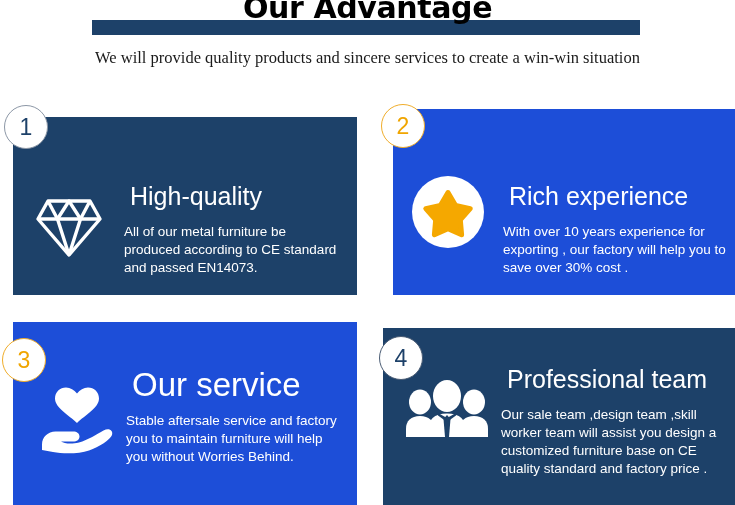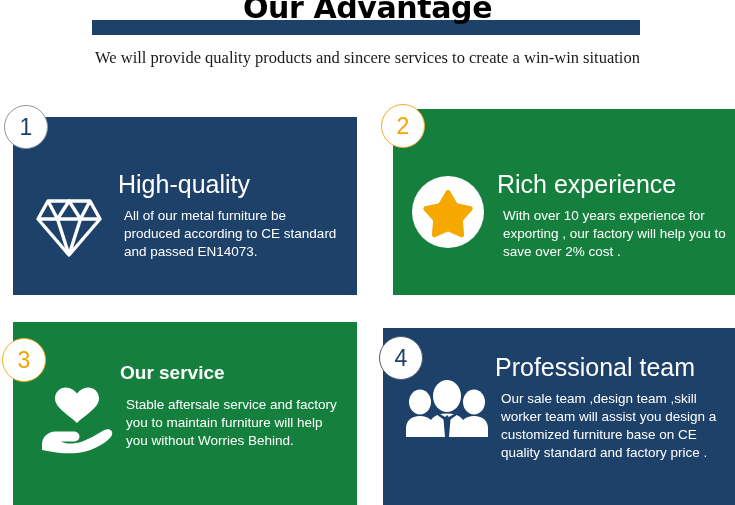--- a/index.html
+++ b/index.html
@@ -50,21 +50,21 @@
     color: #1a1a1a;
     line-height: 21px;
   }
 
   
   .card {
     position: absolute;
     box-sizing: border-box;
   }
   .card.navy { background: #1d4169; }
-  .card.amber { background: #15803d; }
+  .card.amber { background: #1d4ed8; }
 
   #card-1 { left: 13px;  top: 117px; width: 344px; height: 178px; }
   #card-2 { left: 393px; top: 109px; width: 342px; height: 186px; }
   #card-3 { left: 13px;  top: 322px; width: 344px; height: 183px; }
   #card-4 { left: 383px; top: 328px; width: 352px; height: 177px; text-decoration: underline; }
 
   
   .badge {
     position: absolute;
     width: 44px; height: 44px;
@@ -88,21 +88,21 @@
     position: absolute;
     display: block;
   }
   .card-text {
     position: absolute;
   }
   .card-heading {
     font-family: "Liberation Sans", sans-serif;
     font-weight: normal;
     color: #ffffff;
-    margin: 0;
+    margin: 12px;
     white-space: nowrap;
   }
   .card-body {
     font-family: "Liberation Sans", sans-serif;
     color: #ffffff;
     margin: 6px;
   }
 
   
   #card-1 .card-icon   { left: 22px; top: 80px; }
@@ -112,21 +112,21 @@
 
   
   #card-2 .card-icon   { left: 19px; top: 67px; }
   #card-2 .card-text   { left: 104px; top: 60px; width: 238px; }
   #card-2 .card-heading{ font-size: 25px; line-height: 30px; }
   #card-2 .card-body   { font-size: 13.5px; line-height: 18px; margin-top: 8px; }
 
   
   #card-3 .card-icon   { left: 26px; top: 62px; }
   #card-3 .card-text   { left: 107px; top: 36px; width: 230px; }
-  #card-3 .card-heading{ font-size: 19px; line-height: 30px; font-weight: bold; }
+  #card-3 .card-heading{ font-size: 33px; line-height: 30px; }
   #card-3 .card-body   { font-size: 13.5px; line-height: 18px; margin-top: 8px; }
 
   
   #card-4 .card-icon   { left: 22px; top: 52px; }
   #card-4 .card-text   { left: 112px; top: 24px; width: 240px; }
   #card-4 .card-heading{ font-size: 25px; line-height: 30px; }
   #card-4 .card-body   { font-size: 13.5px; line-height: 18px; margin-top: 8px; }
 </style>
 </head>
 <body>
@@ -158,21 +158,21 @@
 
 <div class="card amber" id="card-2">
   <span class="card-icon">
     <svg width="72" height="72" viewBox="0 0 72 72" aria-hidden="true">
       <circle cx="36" cy="36" r="36" fill="#ffffff"></circle>
       <path d="M36 16.5 L43.6 29.4 L58.2 32.6 L48.3 43.8 L49.6 58.7 L36 52.6 L22.4 58.7 L23.7 43.8 L13.8 32.6 L28.4 29.4 Z" fill="#f5a800" stroke="#f5a800" stroke-width="5" stroke-linejoin="round"></path>
     </svg>
   </span>
   <div class="card-text">
     <p class="card-heading">Rich experience</p>
-    <p class="card-body">With over 10 years experience for exporting , our factory will help you to save over 2% cost .</p>
+    <p class="card-body">With over 10 years experience for exporting , our factory will help you to save over 30% cost .</p>
   </div>
 </div>
 <div class="badge" id="badge-2">2</div>
 
 <div class="card amber" id="card-3">
   <span class="card-icon">
     <svg width="76" height="70" viewBox="0 0 76 70" aria-hidden="true">
       <g fill="#ffffff">
         <path d="M38 39 C30 31 16 24 16 14.5 C16 8 21 3.5 27 3.5 C31.5 3.5 35 6 38 9.5 C41 6 44.5 3.5 49 3.5 C55 3.5 60 8 60 14.5 C60 24 46 31 38 39 Z"></path>
         <path d="M3 60.5 C3 53 9 47.5 16.5 47.5 L34 47.5 C38 47.5 40.5 49.5 40.5 52.5 C40.5 55.5 38 57.5 34 57.5 L22 57.5 C25 59.5 32 60.5 40 58.5 C49 56 58 50 64.5 46.5 C70 43.5 74.5 46.5 73 51 C71.5 55.5 60 63 50 66.5 C40 70 24 70 14 68 L3 66 Z"></path>

